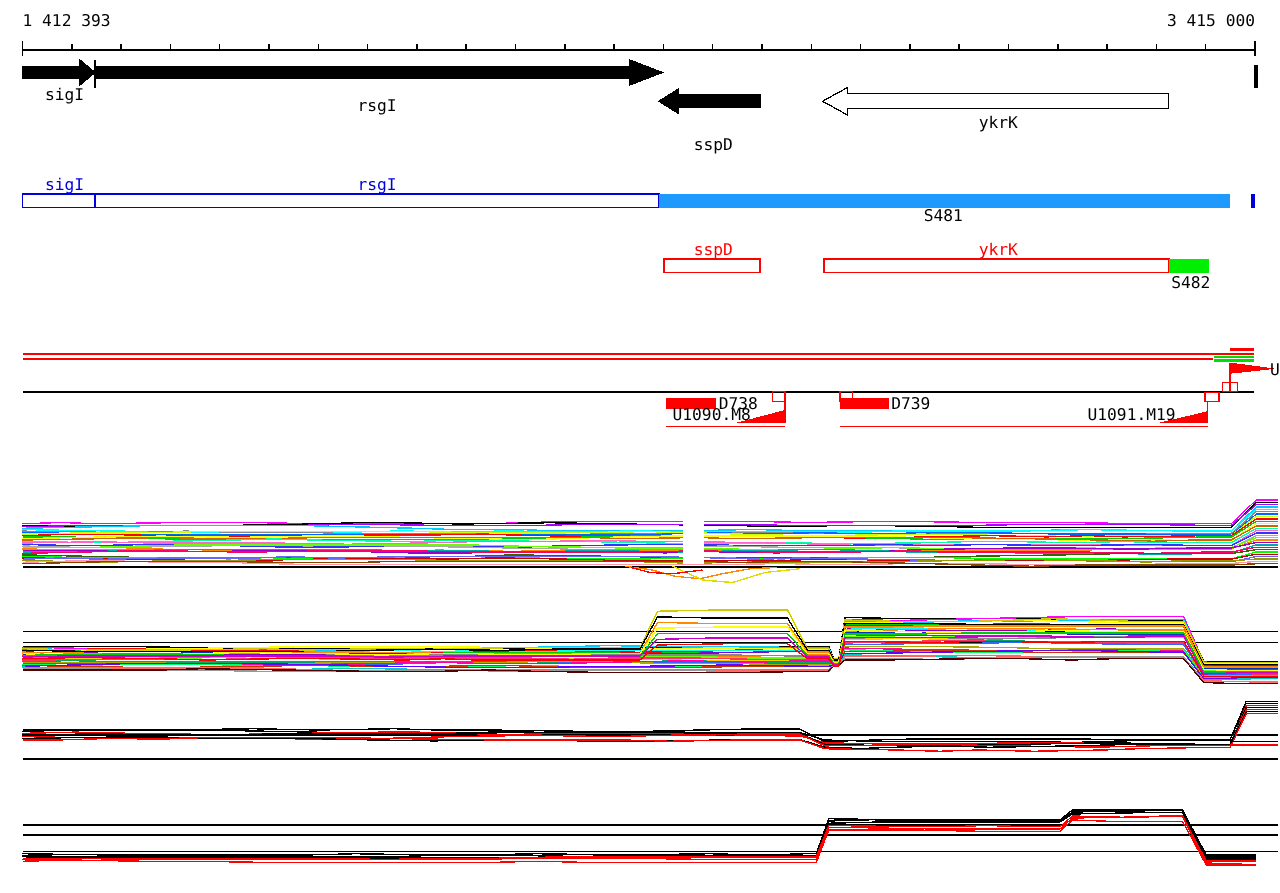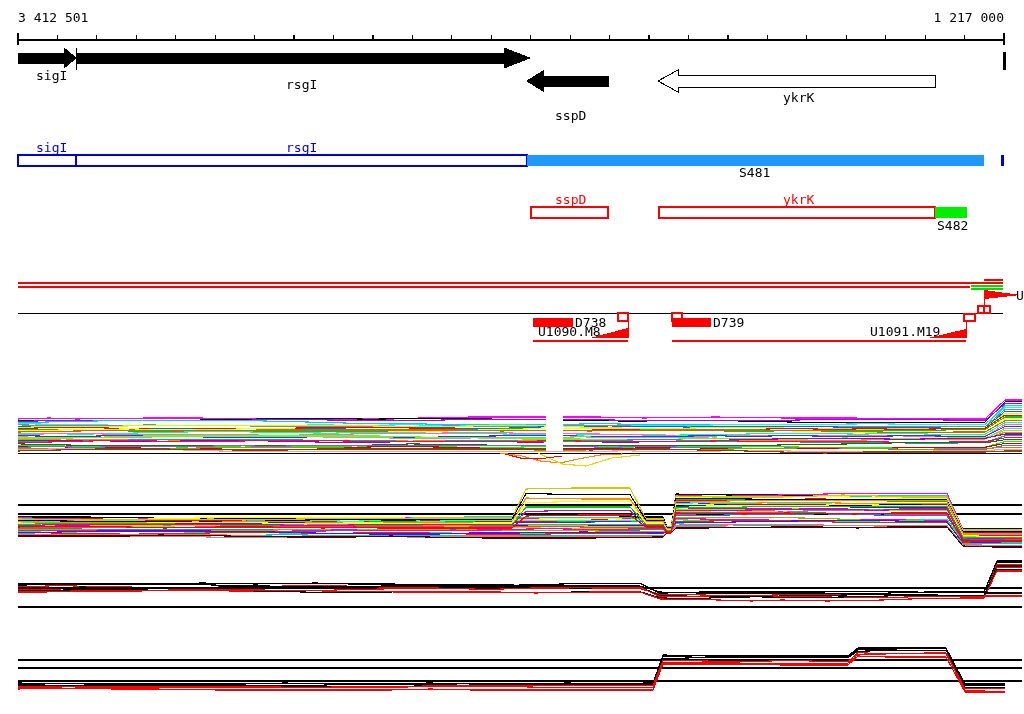--- a/index.html
+++ b/index.html
@@ -174,15 +174,15 @@
       <line x1="18" y1="660" x2="1022" y2="660" stroke="#000" stroke-width="1.2"></line>
       <line x1="18" y1="668" x2="1022" y2="668" stroke="#000" stroke-width="1.2"></line>
       <line x1="18" y1="681" x2="1022" y2="681" stroke="#000" stroke-width="1.2"></line>
       <polyline points="18.0,683.0 87.0,684.0 156.6,684.0 209.7,684.0 244.3,684.0 284.4,683.0 348.6,684.0 380.9,684.0 429.2,683.0 497.4,684.0 568.2,683.0 608.2,684.0 645.0,683.0 653.0,683.0 663.0,655.0 729.2,656.0 765.6,656.0 793.1,656.0 848.0,656.0 858.0,648.0 920.4,648.0 946.0,648.0 965.0,684.0 1005.0,684.0" fill="none" stroke="#000000" stroke-width="1.1"></polyline>
       <polyline points="18.0,684.2 49.2,685.2 76.0,685.2 140.6,685.2 193.9,685.2 263.8,685.2 319.0,685.2 352.3,684.2 403.9,684.2 466.0,685.2 513.7,685.2 555.7,685.2 618.6,685.2 653.0,685.2 663.0,656.8 697.3,655.8 745.6,656.8 780.0,657.8 837.9,656.8 848.0,656.8 858.0,649.6 919.5,648.6 946.0,648.6 965.0,685.6 1005.0,685.6" fill="none" stroke="#000000" stroke-width="1.1"></polyline>
       <polyline points="18.0,685.4 66.2,686.4 122.2,686.4 177.8,686.4 247.9,686.4 290.0,686.4 355.7,686.4 395.5,686.4 448.9,685.4 506.2,684.4 562.9,684.4 620.2,684.4 653.0,684.4 663.0,658.6 704.1,657.6 735.2,657.6 798.3,657.6 848.0,657.6 858.0,651.2 909.9,650.2 946.0,650.2 965.0,687.2 1005.0,687.2" fill="none" stroke="#000000" stroke-width="1.1"></polyline>
       <polyline points="18.0,686.6 56.2,686.6 108.9,687.6 158.9,687.6 191.1,686.6 257.6,686.6 308.7,687.6 349.9,686.6 397.1,686.6 443.0,685.6 485.1,685.6 545.4,685.6 589.7,685.6 653.0,685.6 663.0,660.4 731.9,661.4 758.4,661.4 788.2,660.4 824.6,661.4 848.0,661.4 858.0,652.8 897.7,653.8 932.7,652.8 946.0,652.8 965.0,688.8 1005.0,688.8" fill="none" stroke="#ff0000" stroke-width="1.1"></polyline>
       <polyline points="18.0,687.8 69.7,686.8 99.9,686.8 163.1,686.8 213.6,687.8 285.5,687.8 356.3,687.8 417.2,686.8 449.5,686.8 516.4,686.8 582.4,687.8 653.0,687.8 663.0,662.2 691.4,662.2 748.1,663.2 774.4,663.2 817.1,663.2 848.0,663.2 858.0,654.4 923.0,653.4 946.0,653.4 965.0,690.4 995.3,691.4 1005.0,691.4" fill="none" stroke="#ff0000" stroke-width="1.1"></polyline>
       <polyline points="18.0,689.0 56.4,688.0 113.8,689.0 155.2,689.0 217.7,690.0 264.6,690.0 332.2,690.0 390.4,690.0 430.3,689.0 472.2,690.0 504.5,690.0 554.9,690.0 590.7,690.0 628.0,690.0 653.0,690.0 663.0,664.0 731.5,664.0 782.7,665.0 848.0,665.0 858.0,656.0 886.2,657.0 946.0,657.0 965.0,692.0 1005.0,692.0" fill="none" stroke="#ff0000" stroke-width="1.1"></polyline>
     </svg>
-  <div class="coord left">3 412 501</div>
-  <div class="coord right">1 217 000</div>
+  <div class="coord left">1 412 393</div>
+  <div class="coord right">3 415 000</div>
 </div>
 
 </body></html>

